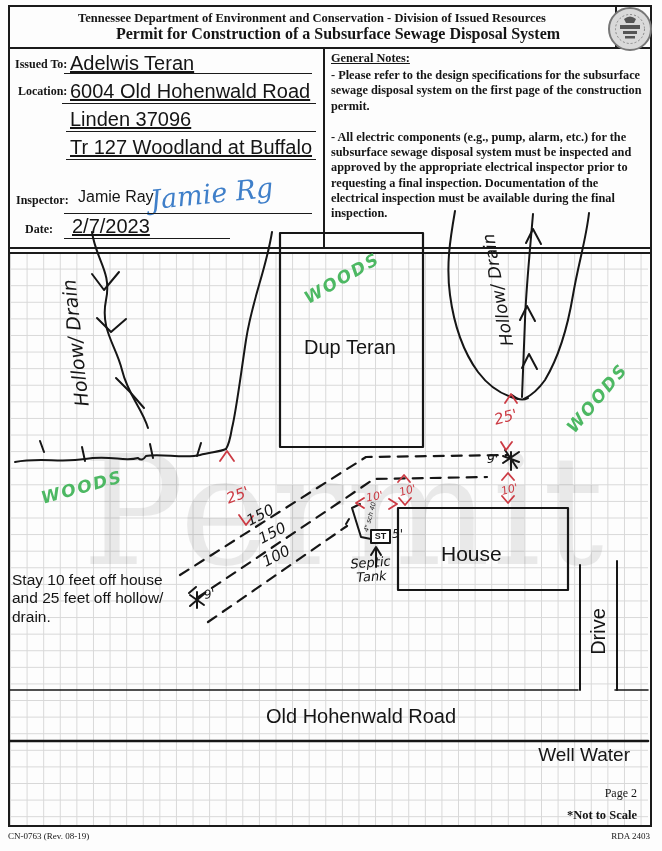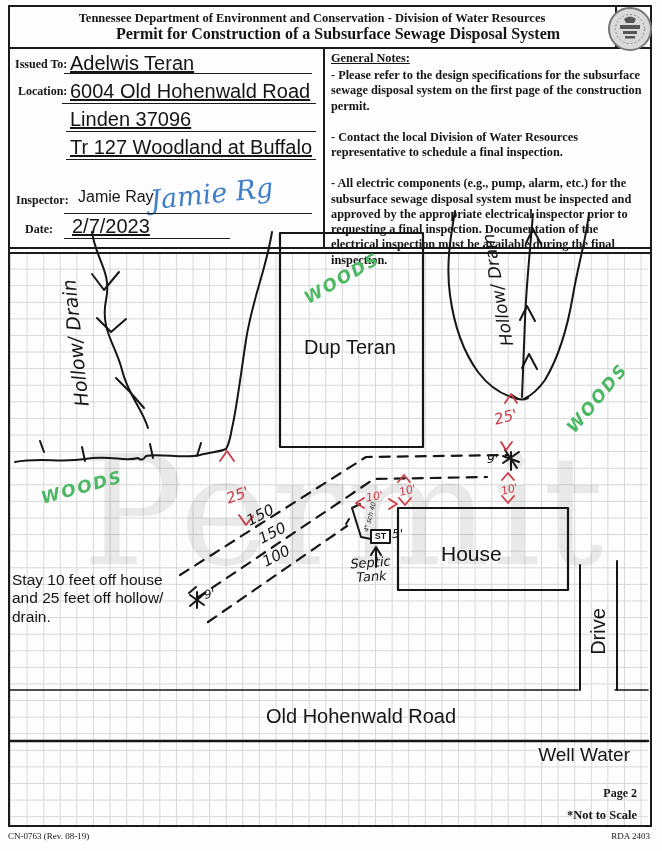--- a/index.html
+++ b/index.html
@@ -48,21 +48,21 @@
 
   <div class="abs grid"></div>
   <div class="abs watermark">Permit</div>
 
   <div class="abs page-border"></div>
   <div class="abs header-box"></div>
   <div class="abs header-divider"></div>
   <div class="abs notes-divider"></div>
   <div class="abs form-bottom"></div>
 
-  <div class="abs hdr hdr1">Tennessee Department of Environment and Conservation - Division of Water Resources</div>
+  <div class="abs hdr hdr1">Tennessee Department of Environment and Conservation - Division of Issued Resources</div>
   <div class="abs hdr hdr2">Permit for Construction of a Subsurface Sewage Disposal System</div>
 
   <svg class="abs" style="left:606px;top:5px" width="48" height="48" viewBox="0 0 48 48">
     <circle cx="24" cy="24" r="21" fill="#d9d9d9" stroke="#777" stroke-width="2"></circle>
     <circle cx="24" cy="24" r="14.5" fill="none" stroke="#888" stroke-width="1" stroke-dasharray="2 2"></circle>
     <path d="M14,20 h20 v4 h-20 z M17,26 h14 v3 h-14 z M19,31 h10 v2.5 h-10 z" fill="#555"></path>
     <path d="M18,14 q6,-5 12,0 l-2,4 h-8 z" fill="#555"></path>
   </svg>
 
   <div class="abs flabel" style="left:15px;top:57px">Issued To:</div>
@@ -82,21 +82,20 @@
   <div class="abs sig" style="left:150px;top:178px">Jamie Rg</div>
   <div class="abs uline" style="left:64px;top:212px;width:248px"></div>
 
   <div class="abs flabel" style="left:25px;top:222px">Date:</div>
   <div class="abs fvalue" style="left:72px;top:215px">2/7/2023</div>
   <div class="abs uline" style="left:64px;top:237px;width:166px"></div>
 
   <div class="abs notes">
     <div class="h">General Notes:</div>
     <p style="margin-top:2px">- Please refer to the design specifications for the subsurface sewage disposal system on the first page of the construction permit.</p>
-    <p>- Contact the local Division of Water Resources representative to schedule a final inspection.</p>
     <p>- All electric components (e.g., pump, alarm, etc.) for the subsurface sewage disposal system must be inspected and approved by the appropriate electrical inspector prior to requesting a final inspection. Documentation of the electrical inspection must be available during the final inspection.</p>
   </div>
 
   <svg class="abs" style="left:0;top:0" width="662" height="851" viewBox="0 0 662 851" fill="none" stroke-linecap="round" stroke-linejoin="round">
     <g stroke="#161616" stroke-width="2">
 
       <path d="M92,232 C96,260 112,272 106,300 C100,330 116,345 122,370 C128,395 142,408 148,428"></path>
       <path d="M104,290 L92,274 M104,290 L119,272"></path>
       <path d="M111,332 L97,318 M111,332 L126,319"></path>
       <path d="M130,392 L116,378 M130,392 L144,408"></path>
@@ -174,17 +173,17 @@
 
   <div class="abs hand red" style="left:226px;top:486px;font-size:15px;transform:rotate(-20deg)">25'</div>
   <div class="abs hand red" style="left:494px;top:408px;font-size:15px;transform:rotate(-15deg)">25'</div>
   <div class="abs hand red" style="left:366px;top:490px;font-size:11px;transform:rotate(-10deg)">10'</div>
   <div class="abs hand red" style="left:399px;top:484px;font-size:11px;transform:rotate(-15deg)">10'</div>
   <div class="abs hand red" style="left:501px;top:483px;font-size:11px;transform:rotate(-15deg)">10'</div>
 
   <div class="abs map-t" style="left:266px;top:705px">Old Hohenwald Road</div>
   <div class="abs" style="left:520px;top:744px;width:110px;text-align:right;font-size:19px">Well Water</div>
 
-  <div class="abs footer" style="left:560px;top:786px;width:77px;text-align:right;font-weight:bold;font-size:12px">Page 2</div>
+  <div class="abs footer" style="left:560px;top:786px;width:77px;text-align:right;font-weight:normal;font-size:12px">Page 2</div>
   <div class="abs footer" style="left:520px;top:808px;width:117px;text-align:right;font-weight:bold;font-size:12.5px">*Not to Scale</div>
   <div class="abs footer" style="left:8px;top:831px;font-size:9px">CN-0763 (Rev. 08-19)</div>
   <div class="abs footer" style="left:540px;top:831px;width:110px;text-align:right;font-size:9px">RDA 2403</div>
 </div>
 
 </body></html>

